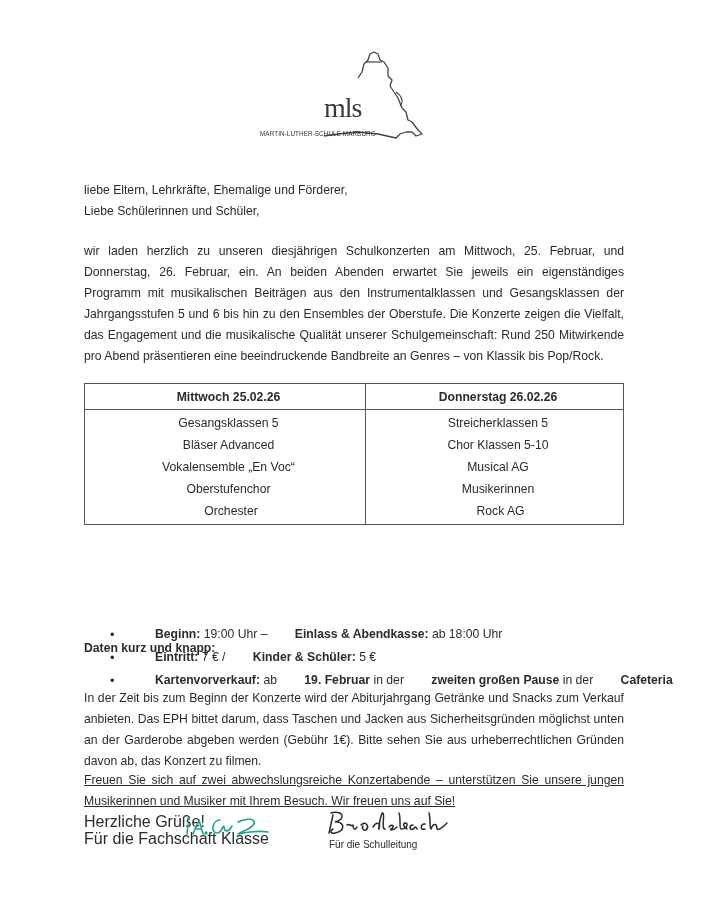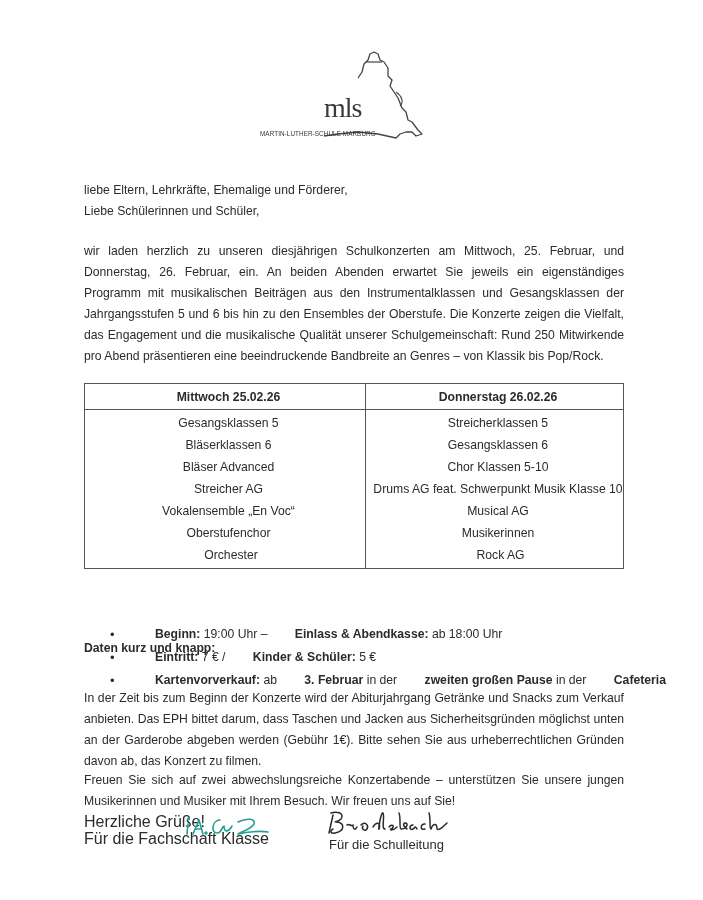--- a/index.html
+++ b/index.html
@@ -48,24 +48,24 @@
   .prog-table tbody tr:first-child td { padding-top: 2px; }
   .prog-table tbody tr:last-child td { padding-bottom: 2px; padding-left: 12px; }
 
   .facts-title { position: absolute; left: 84px; top: 601px; font-size: 12.2px; font-weight: bold; margin-top: 40px; }
   .facts { position: absolute; left: 84px; top: 623px; margin: 0; padding: 0; list-style: none; font-size: 12.2px; }
   .facts li { position: relative; height: 23px; line-height: 23px; padding-left: 47px; white-space: nowrap; }
   .facts li .bullet { position: absolute; left: 26px; top: 0; font-size: 13px; }
   b { font-weight: bold; margin-left: 24px; }
 
   .notes { top: 688px; text-align: justify; }
-  .closing { top: 770px; text-align: justify; }
+  .closing { top: 770px; text-align: justify; text-decoration: underline; }
 
   .sign-left { position: absolute; left: 84px; top: 813px; font-size: 16px; line-height: 17px; }
-  .sign-right { position: absolute; left: 329px; top: 836px; font-size: 13px; line-height: 17px; }
+  .sign-right { position: absolute; left: 329px; top: 836px; font-size: 10px; line-height: 17px; }
   .sig1 { position: absolute; left: 184px; top: 812px; }
   .sig2 { position: absolute; left: 323px; top: 807px; }
 </style>
 </head>
 <body>
 
 <div class="page">
 
   <div class="logo">
     <svg width="120" height="96" viewBox="0 0 120 96">
@@ -90,30 +90,22 @@
         <th>Mittwoch 25.02.26</th>
         <th>Donnerstag 26.02.26</th>
       </tr>
     </thead>
     <tbody>
       <tr>
         <td>Gesangsklassen 5</td>
         <td>Streicherklassen 5</td>
       </tr>
       <tr>
-        <td>Bläserklassen 6</td>
-        <td>Gesangsklassen 6</td>
-      </tr>
-      <tr>
         <td>Bläser Advanced</td>
         <td>Chor Klassen 5-10</td>
-      </tr>
-      <tr>
-        <td>Streicher AG</td>
-        <td>Drums AG feat. Schwerpunkt Musik Klasse 10</td>
       </tr>
       <tr>
         <td>Vokalensemble „En Voc“</td>
         <td>Musical AG</td>
       </tr>
       <tr>
         <td>Oberstufenchor</td>
         <td>Musikerinnen</td>
       </tr>
       <tr>
@@ -128,21 +120,21 @@
     <li>
       <span class="bullet">•</span>
       <b>Beginn:</b><span> 19:00 Uhr – </span><b>Einlass &amp; Abendkasse:</b><span> ab 18:00 Uhr</span>
     </li>
     <li>
       <span class="bullet">•</span>
       <b>Eintritt:</b><span> 7 € / </span><b>Kinder &amp; Schüler:</b><span> 5 €</span>
     </li>
     <li>
       <span class="bullet">•</span>
-      <b>Kartenvorverkauf:</b><span> ab </span><b>3. Februar</b><span> in der </span><b>zweiten großen Pause</b><span> in der </span><b>Cafeteria</b>
+      <b>Kartenvorverkauf:</b><span> ab </span><b>19. Februar</b><span> in der </span><b>zweiten großen Pause</b><span> in der </span><b>Cafeteria</b>
     </li>
   </ul>
 
   <div class="text notes">In der Zeit bis zum Beginn der Konzerte wird der Abiturjahrgang Getränke und Snacks zum Verkauf anbieten. Das EPH bittet darum, dass Taschen und Jacken aus Sicherheitsgründen möglichst unten an der Garderobe abgeben werden (Gebühr 1€). Bitte sehen Sie aus urheberrechtlichen Gründen davon ab, das Konzert zu filmen.</div>
 
   <div class="text closing">Freuen Sie sich auf zwei abwechslungsreiche Konzertabende – unterstützen Sie unsere jungen Musikerinnen und Musiker mit Ihrem Besuch. Wir freuen uns auf Sie!</div>
 
   <div class="sign-left">
     <div>Herzliche Grüße!</div>
     <div>Für die Fachschaft Klasse</div>

